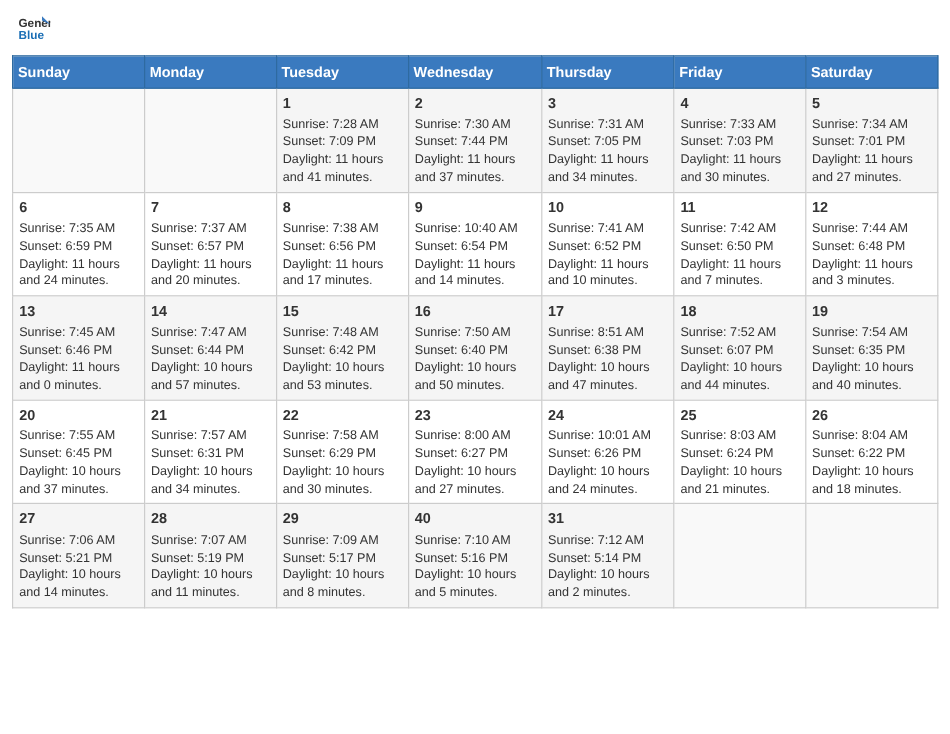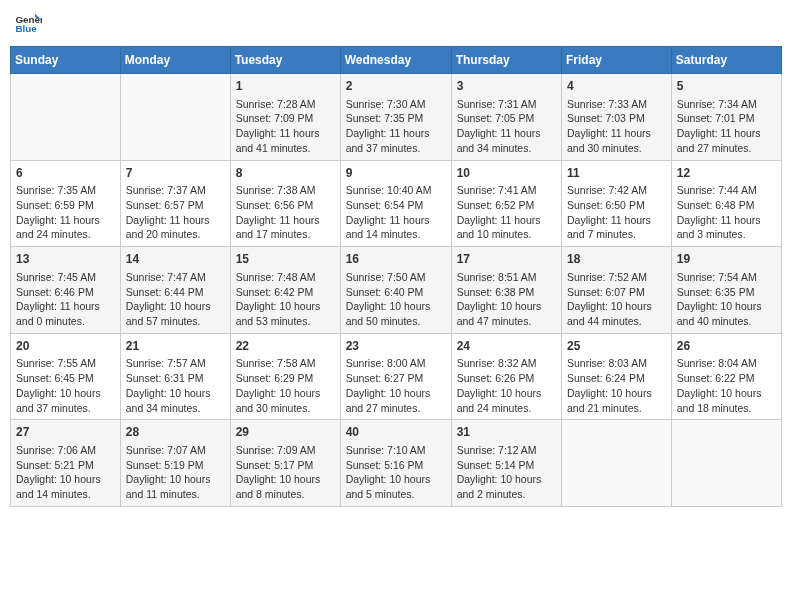--- a/index.html
+++ b/index.html
@@ -114,21 +114,21 @@
         <td class="empty-cell"></td>
         <td>
           <span class="day-num">1</span>
           <div>Sunrise: 7:28 AM</div>
           <div>Sunset: 7:09 PM</div>
           <div>Daylight: 11 hours and 41 minutes.</div>
         </td>
         <td>
           <span class="day-num">2</span>
           <div>Sunrise: 7:30 AM</div>
-          <div>Sunset: 7:35 PM</div>
+          <div>Sunset: 7:44 PM</div>
           <div>Daylight: 11 hours and 37 minutes.</div>
         </td>
         <td>
           <span class="day-num">3</span>
           <div>Sunrise: 7:31 AM</div>
           <div>Sunset: 7:05 PM</div>
           <div>Daylight: 11 hours and 34 minutes.</div>
         </td>
         <td>
           <span class="day-num">4</span>
@@ -251,21 +251,21 @@
           <div>Daylight: 10 hours and 30 minutes.</div>
         </td>
         <td>
           <span class="day-num">23</span>
           <div>Sunrise: 8:00 AM</div>
           <div>Sunset: 6:27 PM</div>
           <div>Daylight: 10 hours and 27 minutes.</div>
         </td>
         <td>
           <span class="day-num">24</span>
-          <div>Sunrise: 8:32 AM</div>
+          <div>Sunrise: 10:01 AM</div>
           <div>Sunset: 6:26 PM</div>
           <div>Daylight: 10 hours and 24 minutes.</div>
         </td>
         <td>
           <span class="day-num">25</span>
           <div>Sunrise: 8:03 AM</div>
           <div>Sunset: 6:24 PM</div>
           <div>Daylight: 10 hours and 21 minutes.</div>
         </td>
         <td>

